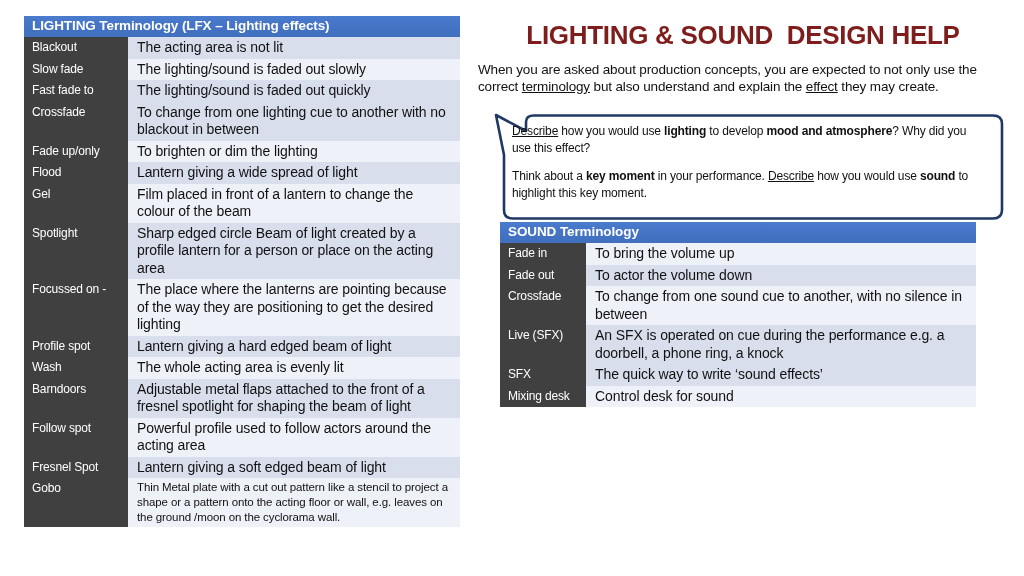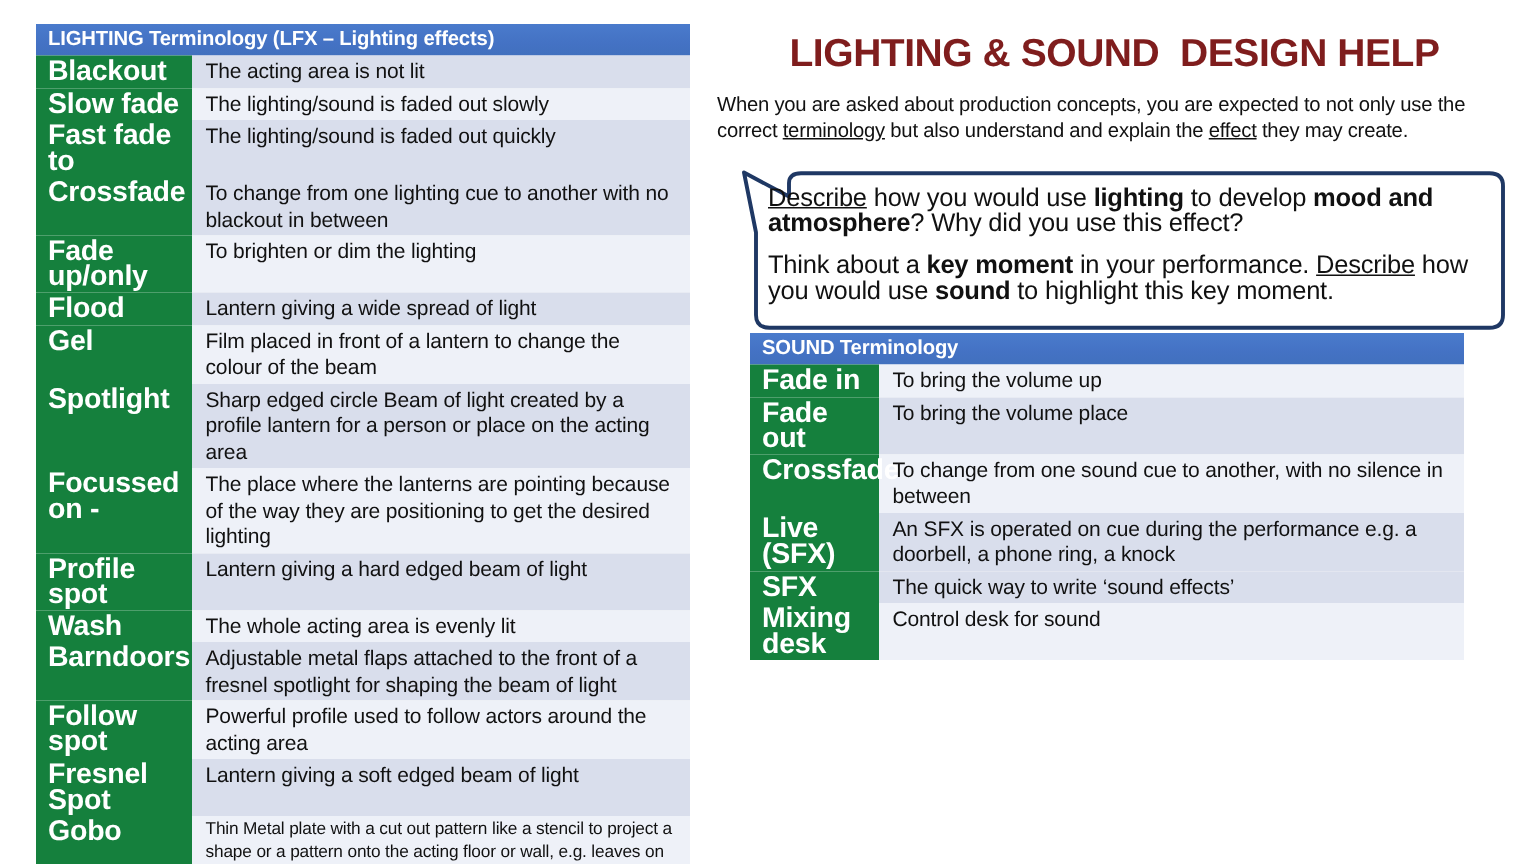--- a/index.html
+++ b/index.html
@@ -42,24 +42,24 @@
     font-weight: bold;
     font-size: 13.5px;
     line-height: 16px;
     padding: 2px 0 3px 8px !important;
     text-align: left;
     letter-spacing: -0.1px;
     white-space: nowrap;
   }
 
   .term-cell {
-    background: #15803d;
+    background: #404040;
     color: #ffffff;
-    font-weight: bold;
-    font-size: 19px;
+    font-weight: normal;
+    font-size: 12px;
     line-height: 17px;
     padding: 2px 4px 2px 8px !important;
     letter-spacing: -0.15px;
   }
   .desc-cell {
     color: #111111;
     font-size: 14px;
     line-height: 17.5px;
     padding: 2px 6px 2px 9px !important;
     letter-spacing: -0.1px;
@@ -112,21 +112,21 @@
     left: 0;
     top: 0;
     width: 534px;
     height: 110px;
   }
   #speech-bubble-text {
     position: absolute;
     left: 36px;
     top: 11px;
     width: 476px;
-    font-size: 17px;
+    font-size: 12px;
     line-height: 17px;
     color: #111111;
     letter-spacing: -0.15px;
   }
   #speech-bubble-text p { margin: 0; }
   #speech-bubble-text p + p { margin-top: 11px; }
 
   
   #sound-table {
     position: absolute;
@@ -259,21 +259,21 @@
       <th class="tbl-header" colspan="2">SOUND Terminology</th>
     </tr>
   </thead>
   <tbody id="sound-body">
       <tr>
         <td class="term-cell">Fade in</td>
         <td class="desc-cell band-a">To bring the volume up</td>
       </tr>
       <tr>
         <td class="term-cell">Fade out</td>
-        <td class="desc-cell band-b">To bring the volume place</td>
+        <td class="desc-cell band-b">To actor the volume down</td>
       </tr>
       <tr>
         <td class="term-cell">Crossfade</td>
         <td class="desc-cell band-a">To change from one sound cue to another, with no silence in between</td>
       </tr>
       <tr>
         <td class="term-cell">Live (SFX)</td>
         <td class="desc-cell band-b">An SFX is operated on cue during the performance e.g. a doorbell, a phone ring, a knock</td>
       </tr>
       <tr>

